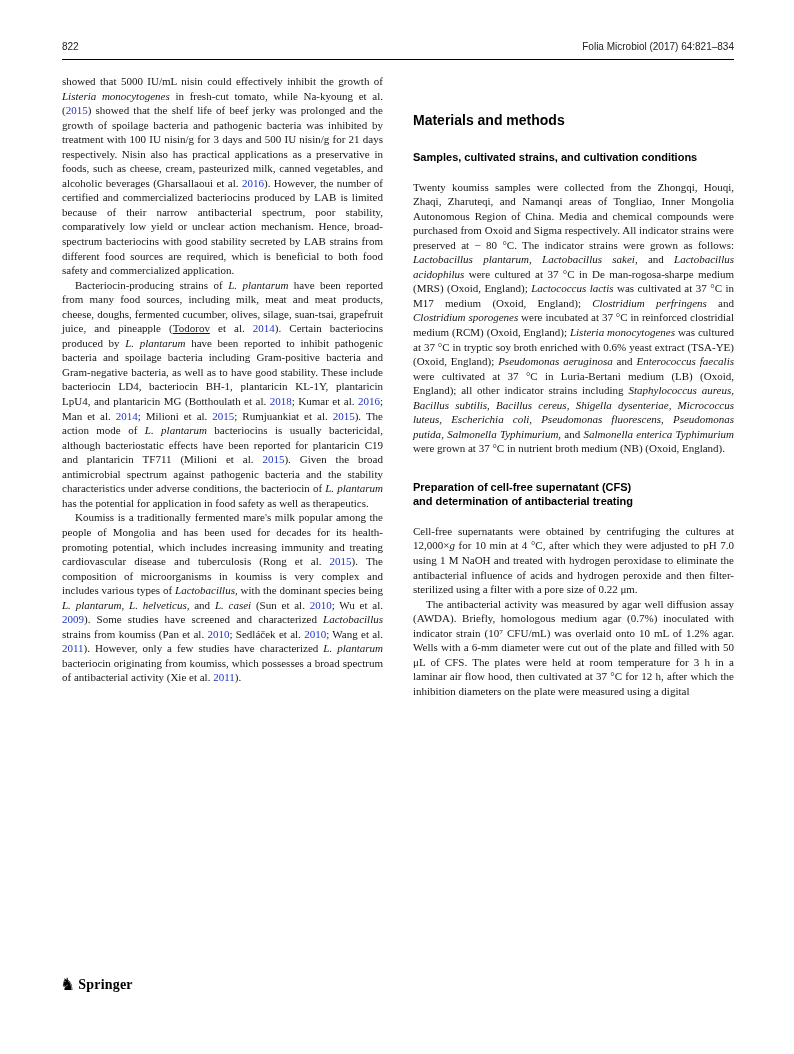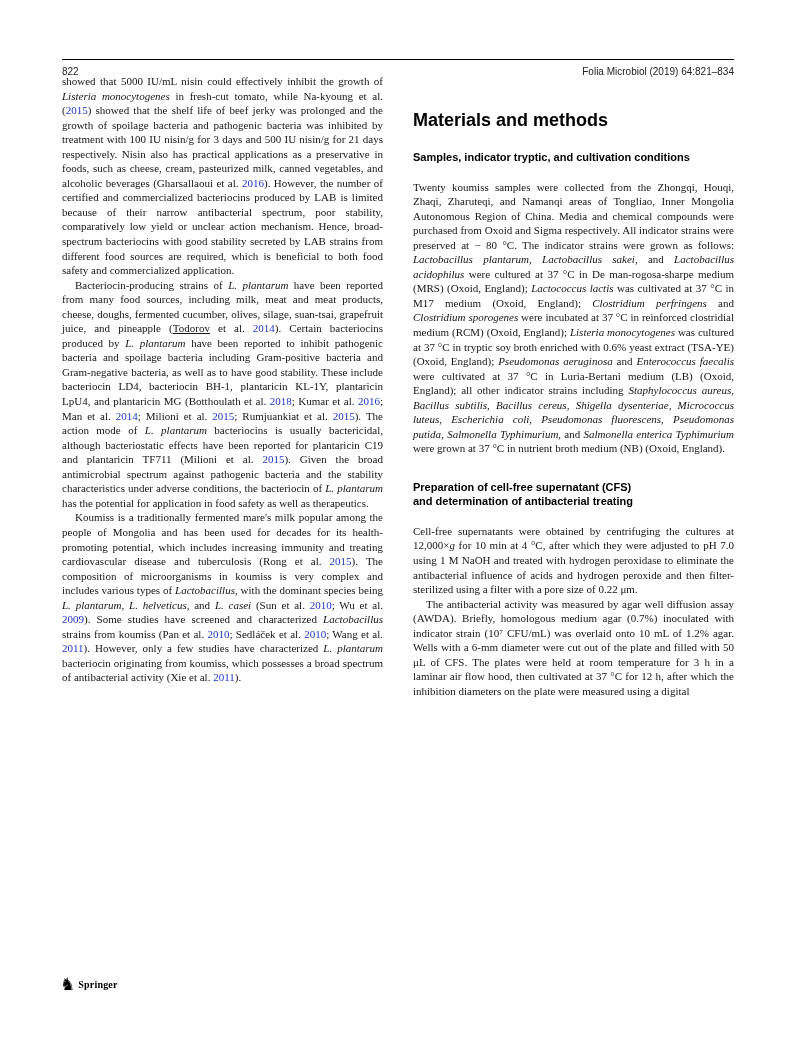--- a/index.html
+++ b/index.html
@@ -5,75 +5,75 @@
   :root { --link-color:#1f36c7; --text-color:#151515; }
   html,body { margin:0; padding:0; }
   body {
     width:794px; height:1054px; background:#ffffff; position:relative;
     font-family:"Liberation Serif", serif; color:var(--text-color);
     overflow:hidden;
   }
   .running-head {
     position:absolute; top:41px; left:62px; width:672px;
     display:flex; justify-content:space-between; align-items:flex-end;
-    font-family:"Liberation Sans", sans-serif; font-size:10px; color:#222;margin-top:25px;
+    font-family:"Liberation Sans", sans-serif; font-size:10px; color:#222;
   }
   .head-rule {
     position:absolute; top:59px; left:62px; width:672px;
     border-top:1.3px solid #000;
   }
   .content {
     position:absolute; top:74px; left:62px; width:672px;
     display:flex; gap:30px;
   }
   .col { width:327px; font-size:11px; line-height:14.55px; text-align:justify; }
   .col p { margin:0; }
   .col p.indent { text-indent:13px; }
   .it { font-style:italic; }
   .ul { text-decoration:underline; }
   a.cite { color:var(--link-color); text-decoration:none; cursor:pointer; }
   .h1 {
     font-family:"Liberation Sans", sans-serif; font-weight:bold;
-    font-size:18px; line-height:16px; text-align:left;
+    font-size:14px; line-height:16px; text-align:left;
     margin:38px 0 22px 0; color:#000;
   }
   .h2 {
     font-family:"Liberation Sans", sans-serif; font-weight:bold;
     font-size:11px; line-height:14.5px; text-align:left;
     margin:24px 0 15px 0; color:#000; white-space:pre-line;
   }
   .h1 + .h2 { margin-top:0; }
   .footer {
     position:absolute; top:976px; left:60px;
     display:flex; align-items:center; gap:3px;
   }
   .logo-mark { font-size:17px; line-height:17px; color:#000; }
   .logo-word {
     font-family:"Liberation Serif", serif; font-weight:bold;
-    font-size:10px; color:#000; letter-spacing:0.2px;
+    font-size:14px; color:#000; letter-spacing:0.2px;
   }
 </style>
 </head>
 <body>
 
 <div class="running-head">
   <span>822</span>
-  <span>Folia Microbiol (2019) 64:821–834</span>
+  <span>Folia Microbiol (2017) 64:821–834</span>
 </div>
 <div class="head-rule"></div>
 
 <div class="content">
   <div class="col">
       <p class=""><span>showed that 5000 IU/mL nisin could effectively inhibit the growth of </span><span class="it">Listeria monocytogenes</span><span> in fresh-cut tomato, while Na-kyoung et al. (</span><a class="cite" href="#">2015</a><span>) showed that the shelf life of beef jerky was prolonged and the growth of spoilage bacteria and pathogenic bacteria was inhibited by treatment with 100 IU nisin/g for 3 days and 500 IU nisin/g for 21 days respectively. Nisin also has practical applications as a preservative in foods, such as cheese, cream, pasteurized milk, canned vegetables, and alcoholic beverages (Gharsallaoui et al. </span><a class="cite" href="#">2016</a><span>). However, the number of certified and commercialized bacteriocins produced by LAB is limited because of their narrow antibacterial spectrum, poor stability, comparatively low yield or unclear action mechanism. Hence, broad-spectrum bacteriocins with good stability secreted by LAB strains from different food sources are required, which is beneficial to both food safety and commercialized application.</span></p>
       <p class="indent"><span>Bacteriocin-producing strains of </span><span class="it">L. plantarum</span><span> have been reported from many food sources, including milk, meat and meat products, cheese, doughs, fermented cucumber, olives, silage, suan-tsai, grapefruit juice, and pineapple (</span><span class="ul">Todorov</span><span> et al. </span><a class="cite" href="#">2014</a><span>). Certain bacteriocins produced by </span><span class="it">L. plantarum</span><span> have been reported to inhibit pathogenic bacteria and spoilage bacteria including Gram-positive bacteria and Gram-negative bacteria, as well as to have good stability. These include bacteriocin LD4, bacteriocin BH-1, plantaricin KL-1Y, plantaricin LpU4, and plantaricin MG (Botthoulath et al. </span><a class="cite" href="#">2018</a><span>; Kumar et al. </span><a class="cite" href="#">2016</a><span>; Man et al. </span><a class="cite" href="#">2014</a><span>; Milioni et al. </span><a class="cite" href="#">2015</a><span>; Rumjuankiat et al. </span><a class="cite" href="#">2015</a><span>). The action mode of </span><span class="it">L. plantarum</span><span> bacteriocins is usually bactericidal, although bacteriostatic effects have been reported for plantaricin C19 and plantaricin TF711 (Milioni et al. </span><a class="cite" href="#">2015</a><span>). Given the broad antimicrobial spectrum against pathogenic bacteria and the stability characteristics under adverse conditions, the bacteriocin of </span><span class="it">L. plantarum</span><span> has the potential for application in food safety as well as therapeutics.</span></p>
       <p class="indent"><span>Koumiss is a traditionally fermented mare's milk popular among the people of Mongolia and has been used for decades for its health-promoting potential, which includes increasing immunity and treating cardiovascular disease and tuberculosis (Rong et al. </span><a class="cite" href="#">2015</a><span>). The composition of microorganisms in koumiss is very complex and includes various types of </span><span class="it">Lactobacillus</span><span>, with the dominant species being </span><span class="it">L. plantarum</span><span>, </span><span class="it">L. helveticus</span><span>, and </span><span class="it">L. casei</span><span> (Sun et al. </span><a class="cite" href="#">2010</a><span>; Wu et al. </span><a class="cite" href="#">2009</a><span>). Some studies have screened and characterized </span><span class="it">Lactobacillus</span><span> strains from koumiss (Pan et al. </span><a class="cite" href="#">2010</a><span>; Sedláček et al. </span><a class="cite" href="#">2010</a><span>; Wang et al. </span><a class="cite" href="#">2011</a><span>). However, only a few studies have characterized </span><span class="it">L. plantarum</span><span> bacteriocin originating from koumiss, which possesses a broad spectrum of antibacterial activity (Xie et al. </span><a class="cite" href="#">2011</a><span>).</span></p>
     </div>
   <div class="col">
       <h2 class="h1">Materials and methods</h2>
-      <h3 class="h2">Samples, indicator tryptic, and cultivation conditions</h3>
+      <h3 class="h2">Samples, cultivated strains, and cultivation conditions</h3>
       <p class=""><span>Twenty koumiss samples were collected from the Zhongqi, Houqi, Zhaqi, Zharuteqi, and Namanqi areas of Tongliao, Inner Mongolia Autonomous Region of China. Media and chemical compounds were purchased from Oxoid and Sigma respectively. All indicator strains were preserved at − 80 °C. The indicator strains were grown as follows: </span><span class="it">Lactobacillus plantarum</span><span>, </span><span class="it">Lactobacillus sakei</span><span>, and </span><span class="it">Lactobacillus acidophilus</span><span> were cultured at 37 °C in De man-rogosa-sharpe medium (MRS) (Oxoid, England); </span><span class="it">Lactococcus lactis</span><span> was cultivated at 37 °C in M17 medium (Oxoid, England); </span><span class="it">Clostridium perfringens</span><span> and </span><span class="it">Clostridium sporogenes</span><span> were incubated at 37 °C in reinforced clostridial medium (RCM) (Oxoid, England); </span><span class="it">Listeria monocytogenes</span><span> was cultured at 37 °C in tryptic soy broth enriched with 0.6% yeast extract (TSA-YE) (Oxoid, England); </span><span class="it">Pseudomonas aeruginosa</span><span> and </span><span class="it">Enterococcus faecalis</span><span> were cultivated at 37 °C in Luria-Bertani medium (LB) (Oxoid, England); all other indicator strains including </span><span class="it">Staphylococcus aureus</span><span>, </span><span class="it">Bacillus subtilis</span><span>, </span><span class="it">Bacillus cereus</span><span>, </span><span class="it">Shigella dysenteriae</span><span>, </span><span class="it">Micrococcus luteus</span><span>, </span><span class="it">Escherichia coli</span><span>, </span><span class="it">Pseudomonas fluorescens</span><span>, </span><span class="it">Pseudomonas putida</span><span>, </span><span class="it">Salmonella Typhimurium</span><span>, and </span><span class="it">Salmonella enterica Typhimurium</span><span> were grown at 37 °C in nutrient broth medium (NB) (Oxoid, England).</span></p>
       <h3 class="h2">Preparation of cell-free supernatant (CFS)
 and determination of antibacterial treating</h3>
       <p class=""><span>Cell-free supernatants were obtained by centrifuging the cultures at 12,000×</span><span class="it">g</span><span> for 10 min at 4 °C, after which they were adjusted to pH 7.0 using 1 M NaOH and treated with hydrogen peroxidase to eliminate the antibacterial influence of acids and hydrogen peroxide and then filter-sterilized using a filter with a pore size of 0.22 μm.</span></p>
       <p class="indent"><span>The antibacterial activity was measured by agar well diffusion assay (AWDA). Briefly, homologous medium agar (0.7%) inoculated with indicator strain (10⁷ CFU/mL) was overlaid onto 10 mL of 1.2% agar. Wells with a 6-mm diameter were cut out of the plate and filled with 50 μL of CFS. The plates were held at room temperature for 3 h in a laminar air flow hood, then cultivated at 37 °C for 12 h, after which the inhibition diameters on the plate were measured using a digital</span></p>
     </div>
 </div>
 
 <div class="footer">
   <span class="logo-mark">♞</span>

